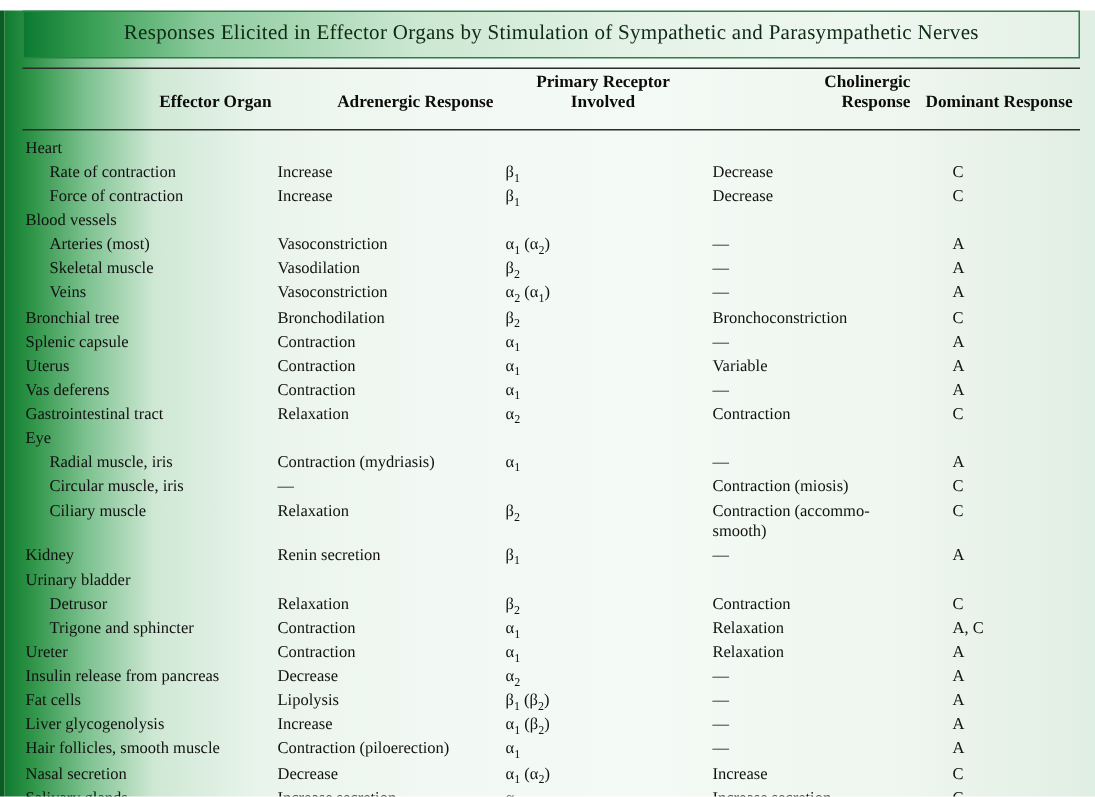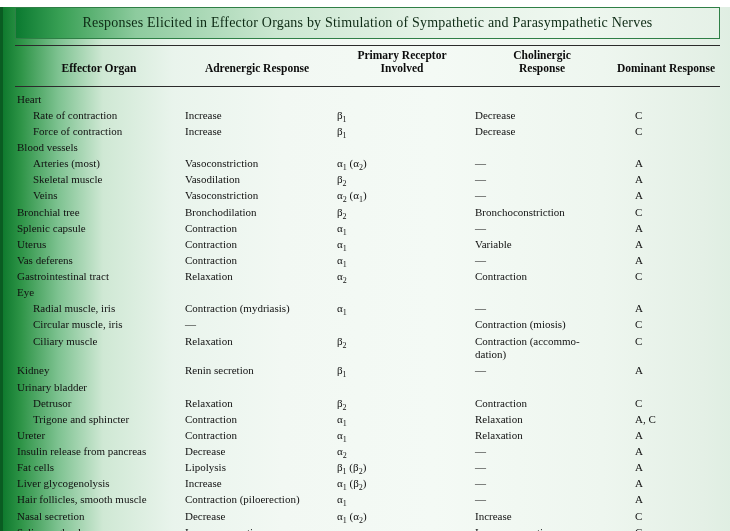--- a/index.html
+++ b/index.html
@@ -68,31 +68,31 @@
   }
   table.main col.c0 { width: 168px; }
   table.main col.c1 { width: 148px; }
   table.main col.c2 { width: 142px; }
   table.main col.c3 { width: 136px; }
   table.main col.c4 { width: 114px; }
 
   thead th {
     font-weight: bold;
     font-size: 11.5px;
-    text-align: center;
+    text-align: right;
     vertical-align: bottom;
     padding: 3px 2px 5px 2px;
     line-height: 1.15;
     color: #0c0c0c;
   }
   thead th.center {
     text-align: center;
   }
   thead th.rcenter {
-    text-align: center;
+    text-align: right;
     padding-left: 4px;
   }
   tbody td {
     padding: 1.2px 2px;
     vertical-align: top;
     line-height: 1.25;
     font-size: 11px;
     white-space: nowrap;
   }
   td.organ { padding-left: 2px; }
@@ -260,21 +260,21 @@
           <td class="organ indent">Circular muscle, iris</td>
           <td class="adren">—</td>
           <td class="recep"></td>
           <td class="chol">Contraction (miosis)</td>
           <td class="dom">C</td>
         </tr>
         <tr>
           <td class="organ indent">Ciliary muscle</td>
           <td class="adren">Relaxation</td>
           <td class="recep">β<span class="sub">2</span></td>
-          <td class="chol">Contraction (accommo-<span class="cont-line">dation)</span></td>
+          <td class="chol">Contraction (accommo-<span class="cont-line">smooth)</span></td>
           <td class="dom">C</td>
         </tr>
         <tr>
           <td class="organ">Kidney</td>
           <td class="adren">Renin secretion</td>
           <td class="recep">β<span class="sub">1</span></td>
           <td class="chol">—</td>
           <td class="dom">A</td>
         </tr>
         <tr>

